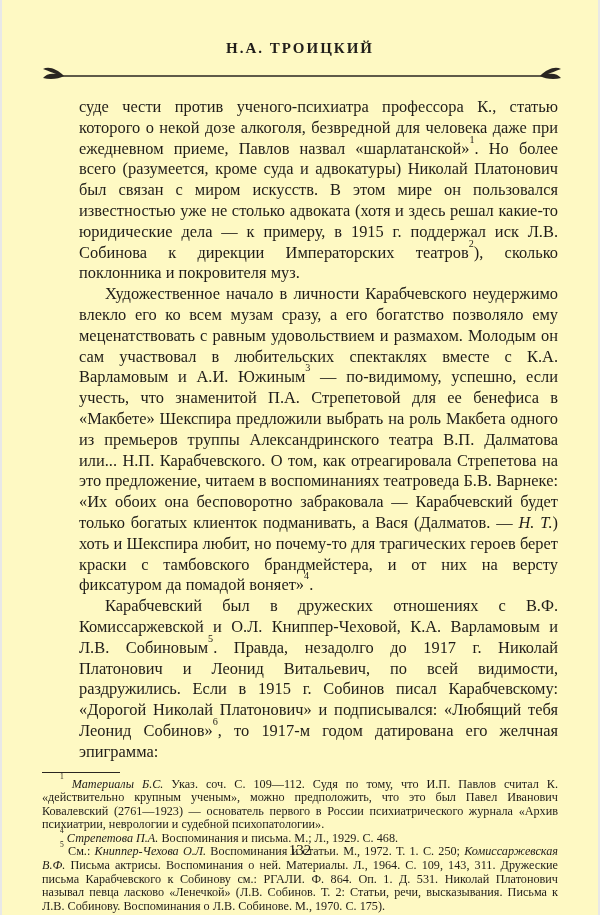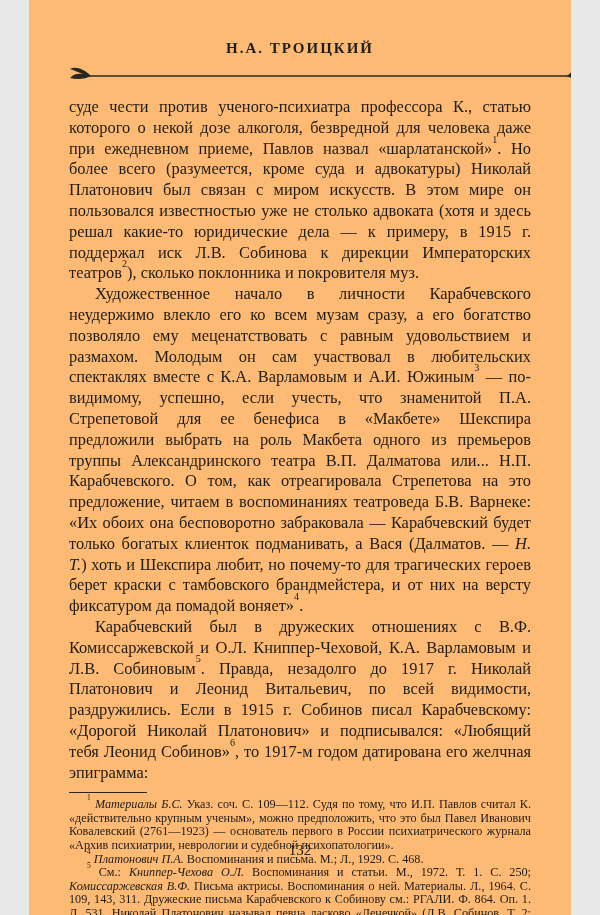--- a/index.html
+++ b/index.html
@@ -1,40 +1,41 @@
 <!DOCTYPE html>
 <html lang="ru"><head>
 <meta charset="utf-8">
 <style>
   html,body{margin:0;padding:0;background:#e8e8e8;}
   .page{
     position:relative;
-    width:542px;height:915px;
+    width:596px;height:915px;
     margin:0 auto;
-    background:#fdba74;
+    background:#fef9c3;
     color:#1f1c18;
     font-family:"Liberation Serif","DejaVu Serif",serif;
     box-sizing:border-box;
     padding:40px 40px 0 40px;
     overflow:hidden;
   }
   .running-head{
     text-align:center;
     font-size:15px;
     font-weight:bold;
     letter-spacing:2px;
     color:#211e1a;
   }
   .head-rule{margin-top:8px;height:16px;}
   .head-rule svg{display:block;}
   .body-text{
     margin-top:16px;
     font-size:16.4px;
     line-height:20.8px;
     text-align:justify;
+    margin-left:37px;
   }
   .para{margin:0;text-indent:26px;}
   .para.no-indent{text-indent:0;}
   .fn-ref,.fn-marker{
     font-size:0.62em;
     position:relative;
     top:-0.45em;
     line-height:0;
   }
   .footnote-sep{
@@ -78,19 +79,19 @@
   <main class="body-text" id="paragraphs">
       <p class="para no-indent"><span>суде чести против ученого-психиатра профессора К., статью которого о некой дозе алкоголя, безвредной для человека даже при ежедневном приеме, Павлов назвал «шарлатанской»</span><sup class="fn-ref">1</sup><span>. Но более всего (разумеется, кроме суда и адвокатуры) Николай Платонович был связан с миром искусств. В этом мире он пользовался известностью уже не столько адвоката (хотя и здесь решал какие-то юридические дела — к примеру, в 1915 г. поддержал иск Л.В. Собинова к дирекции Императорских театров</span><sup class="fn-ref">2</sup><span>), сколько поклонника и покровителя муз.</span></p>
       <p class="para"><span>Художественное начало в личности Карабчевского неудержимо влекло его ко всем музам сразу, а его богатство позволяло ему меценатствовать с равным удовольствием и размахом. Молодым он сам участвовал в любительских спектаклях вместе с К.А. Варламовым и А.И. Южиным</span><sup class="fn-ref">3</sup><span> — по-видимому, успешно, если учесть, что знаменитой П.А. Стрепетовой для ее бенефиса в «Макбете» Шекспира предложили выбрать на роль Макбета одного из премьеров труппы Александринского театра В.П. Далматова или... Н.П. Карабчевского. О том, как отреагировала Стрепетова на это предложение, читаем в воспоминаниях театроведа Б.В. Варнеке: «Их обоих она бесповоротно забраковала — Карабчевский будет только богатых клиенток подманивать, а Вася (Далматов. — </span><i>Н. Т.</i><span>) хоть и Шекспира любит, но почему-то для трагических героев берет краски с тамбовского брандмейстера, и от них на версту фиксатуром да помадой воняет»</span><sup class="fn-ref">4</sup><span>.</span></p>
       <p class="para"><span>Карабчевский был в дружеских отношениях с В.Ф. Комиссаржевской и О.Л. Книппер-Чеховой, К.А. Варламовым и Л.В. Собиновым</span><sup class="fn-ref">5</sup><span>. Правда, незадолго до 1917 г. Николай Платонович и Леонид Витальевич, по всей видимости, раздружились. Если в 1915 г. Собинов писал Карабчевскому: «Дорогой Николай Платонович» и подписывался: «Любящий тебя Леонид Собинов»</span><sup class="fn-ref">6</sup><span>, то 1917-м годом датирована его желчная эпиграмма:</span></p>
     </main>
 
   <div class="footnote-sep"></div>
 
   <section class="footnotes" id="footnotes">
       <p class="footnote"><sup class="fn-marker">1</sup> <i>Материалы Б.С.</i><span> Указ. соч. С. 109—112. Судя по тому, что И.П. Павлов считал К. «действительно крупным ученым», можно предположить, что это был Павел Иванович Ковалевский (2761—1923) — основатель первого в России психиатрического журнала «Архив психиатрии, неврологии и судебной психопатологии».</span></p>
-      <p class="footnote"><sup class="fn-marker">4</sup> <i>Платонович П.А.</i><span> Воспоминания и письма. М.; Л., 1929. С. 468.</span></p>
+      <p class="footnote"><sup class="fn-marker">4</sup> <i>Стрепетова П.А.</i><span> Воспоминания и письма. М.; Л., 1929. С. 468.</span></p>
       <p class="footnote"><sup class="fn-marker">5</sup> <span>См.: </span><i>Книппер-Чехова О.Л.</i><span> Воспоминания и статьи. М., 1972. Т. 1. С. 250; </span><i>Комиссаржевская В.Ф.</i><span> Письма актрисы. Воспоминания о ней. Материалы. Л., 1964. С. 109, 143, 311. Дружеские письма Карабчевского к Собинову см.: РГАЛИ. Ф. 864. Оп. 1. Д. 531. Николай Платонович называл певца ласково «Ленечкой» (Л.В. Собинов. Т. 2: Статьи, речи, высказывания. Письма к Л.В. Собинову. Воспоминания о Л.В. Собинове. М., 1970. С. 175).</span></p>
     </section>
 
   <footer class="page-number">132</footer>
 
 </div>
 
 </body></html>

